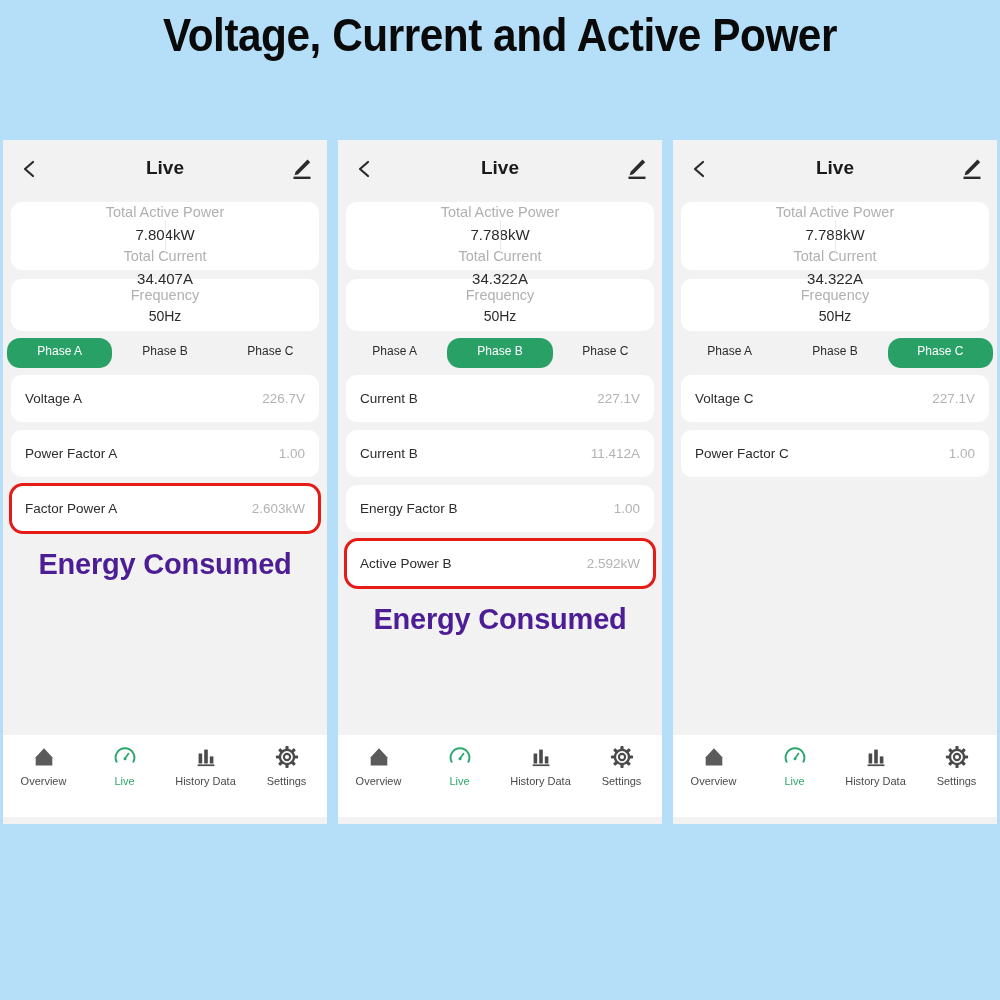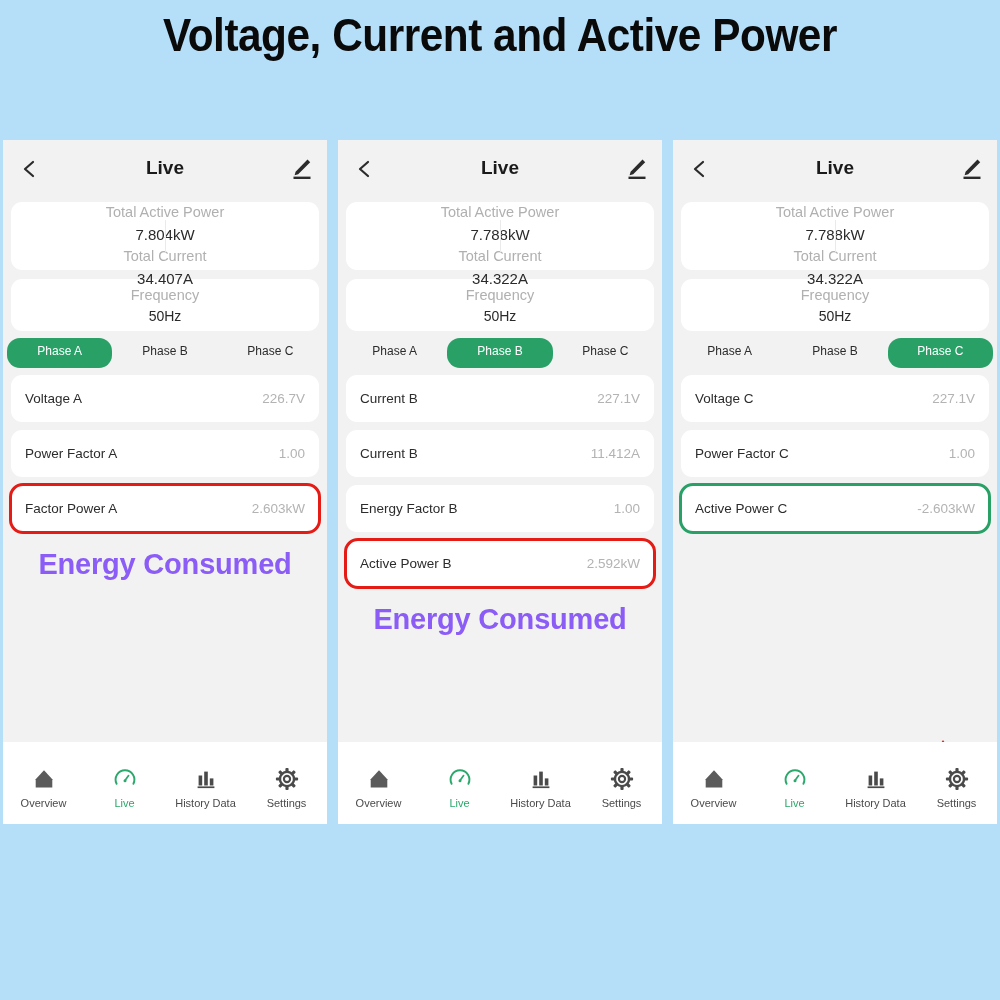--- a/index.html
+++ b/index.html
@@ -191,40 +191,40 @@
 
   
   .annotation {
     text-align: center;
     font-weight: bold;
     font-size: 29px;
     margin-top: 16px;
     letter-spacing: -0.2px;
     white-space: nowrap;
   }
-  .annotation.red { color: #8b5cf6; }
+  .annotation.red { color: #4c1d95; }
   .annotation.green { color: #2ba86c; }
 
   .arrow-wrap {
     position: absolute;
     right: 43px;
     top: 600px;
     width: 22px;
     height: 46px;
     pointer-events: none;
   }
 
   
   .bottom-nav {
     position: absolute;
-    left: 0; right: 0; bottom: 0;
+    left: 0; right: 0; bottom: 7px;
     height: 82px;
     background: #ffffff;
     display: flex;
-    align-items: center;
+    align-items: flex-start;
     padding-top: 9px;
     box-sizing: border-box;
   }
   .nav-item {
     flex: 1 1 25%;
     text-align: center;
     cursor: pointer;
   }
   .nav-ico {
     height: 26px;
@@ -480,24 +480,20 @@
         <div class="phase-tab active">Phase C</div>
       </div>
       <div class="card row-card">
         <div class="rlabel">Voltage C</div>
         <div class="rvalue">227.1V</div>
       </div>
       <div class="card row-card">
         <div class="rlabel">Power Factor C</div>
         <div class="rvalue">1.00</div>
       </div>
-      <div class="card row-card highlight-green">
-        <div class="rlabel">Active Power C</div>
-        <div class="rvalue">-2.603kW</div>
-      </div>
       <div class="arrow-wrap"><svg width="22" height="46" viewBox="0 0 22 46">
           <rect x="8.2" y="12" width="5.2" height="34" fill="#e3201a"></rect>
           <polygon points="11,0 21,15 1,15" fill="#e3201a"></polygon>
         </svg></div>
       <div class="bottom-nav">
         <div class="nav-item">
           <div class="nav-ico">
             <svg width="24" height="24" viewBox="0 0 24 24">
               <path d="M12 3.2 L20.3 12.2 L20.3 20.4 L3.7 20.4 L3.7 12.2 Z" fill="#5b5b5b"></path>
             </svg>

